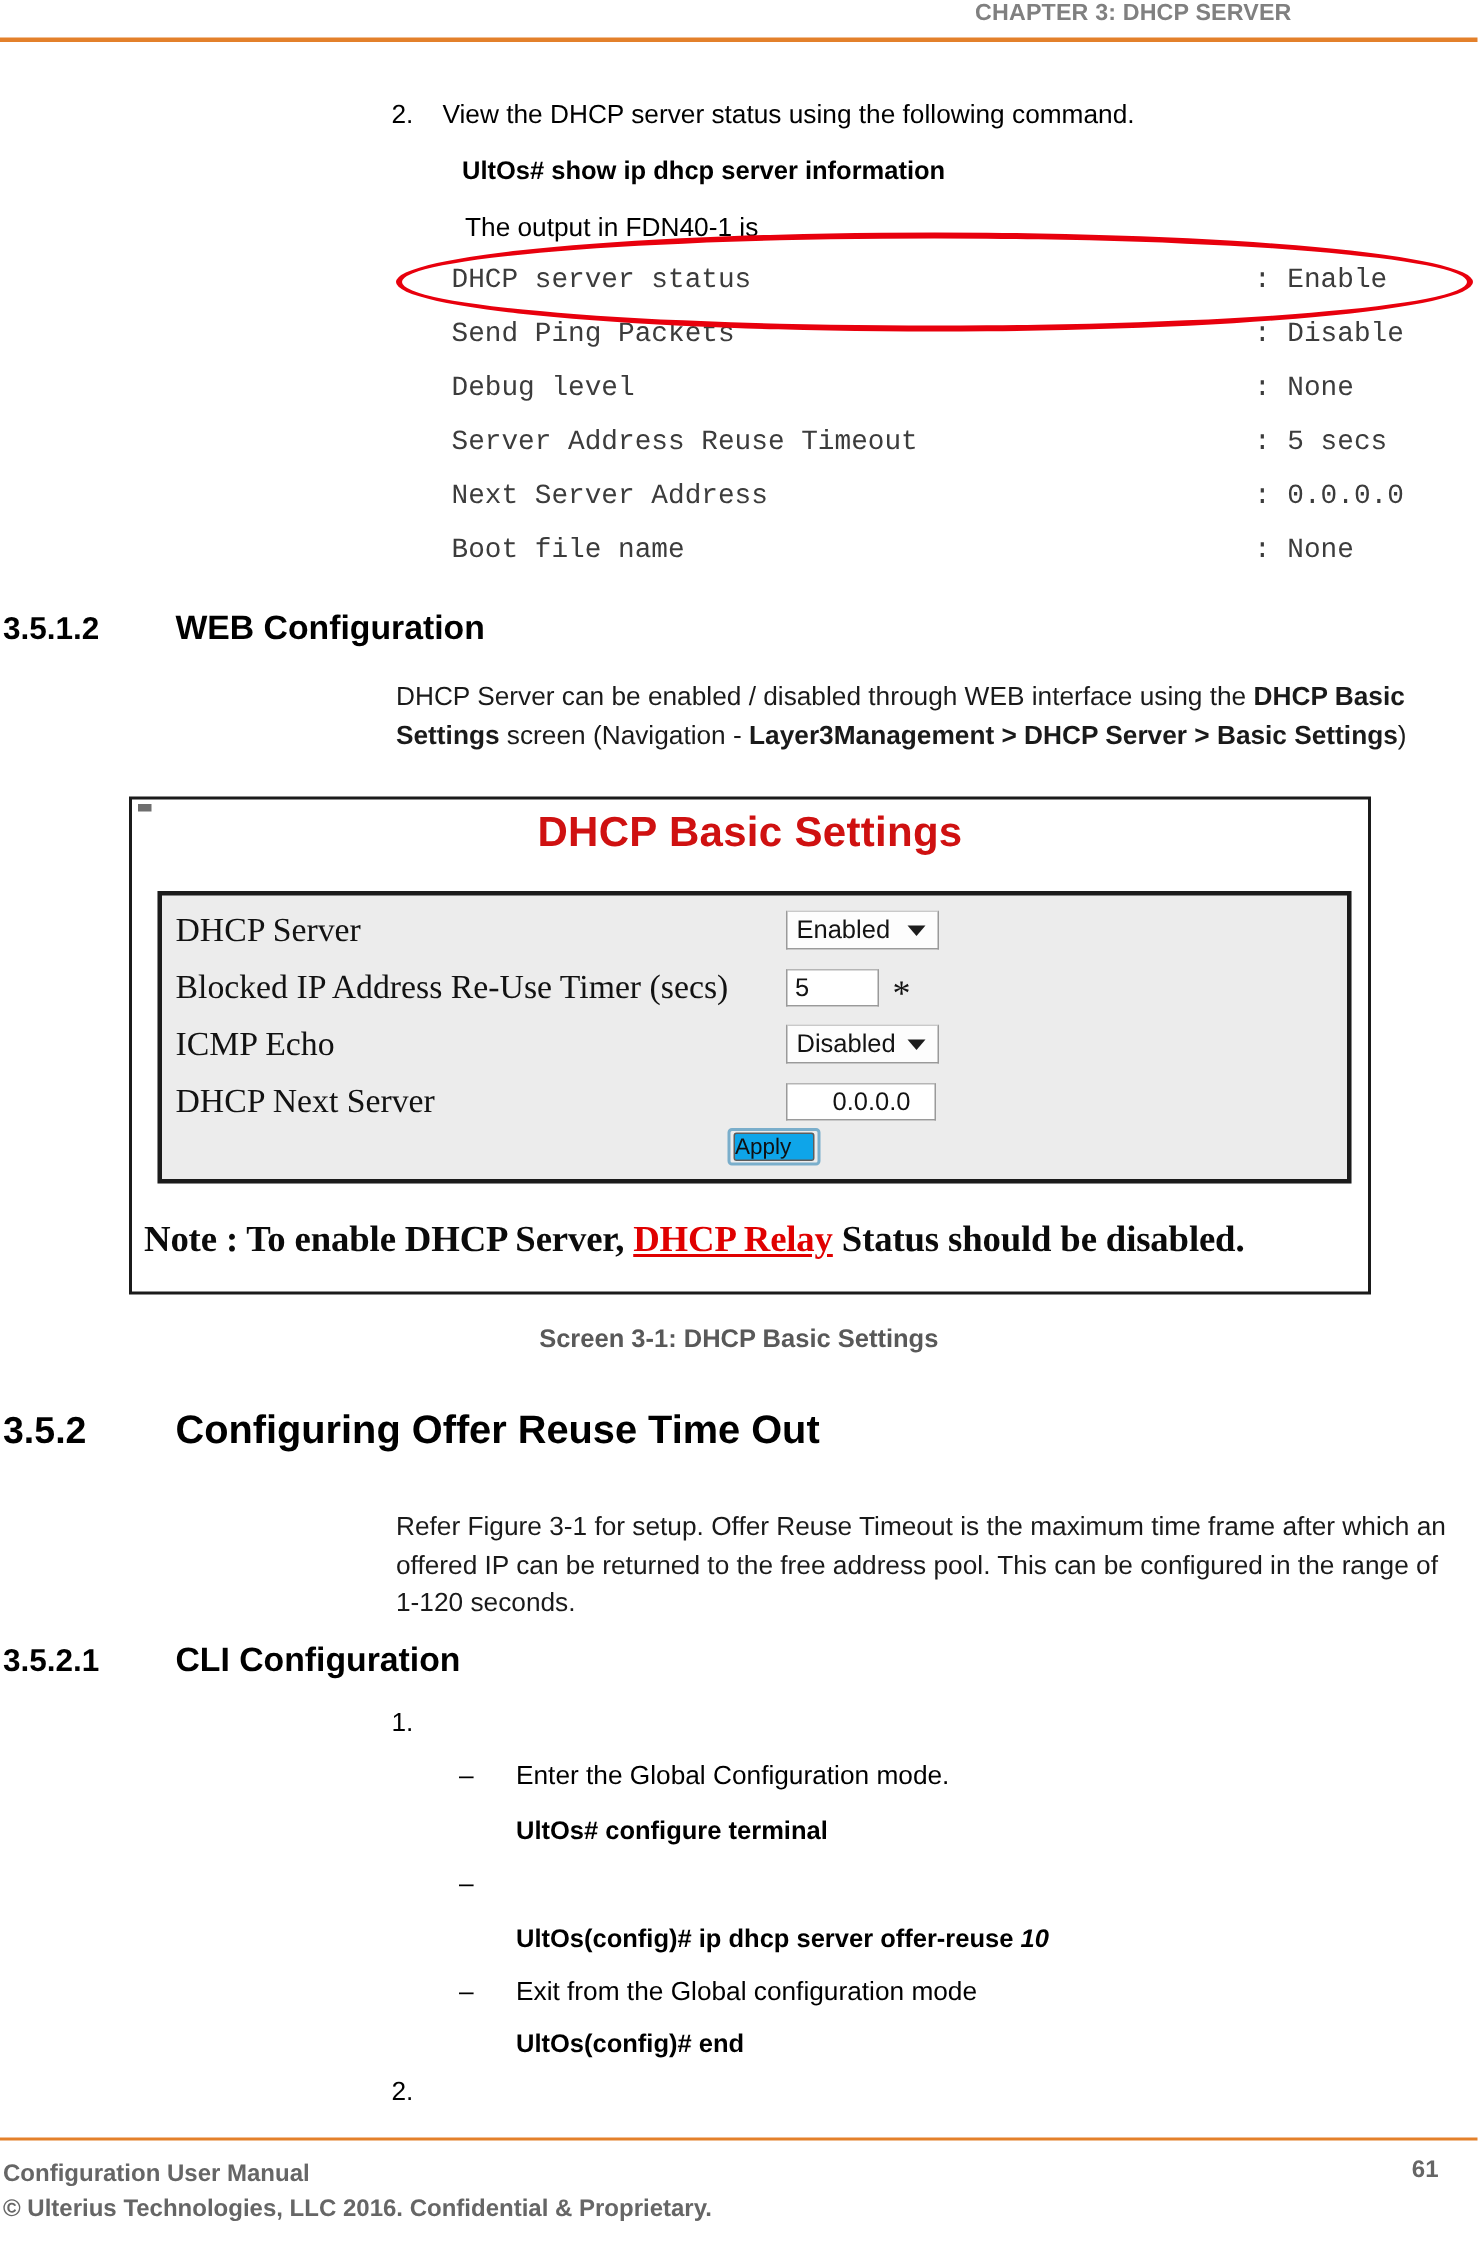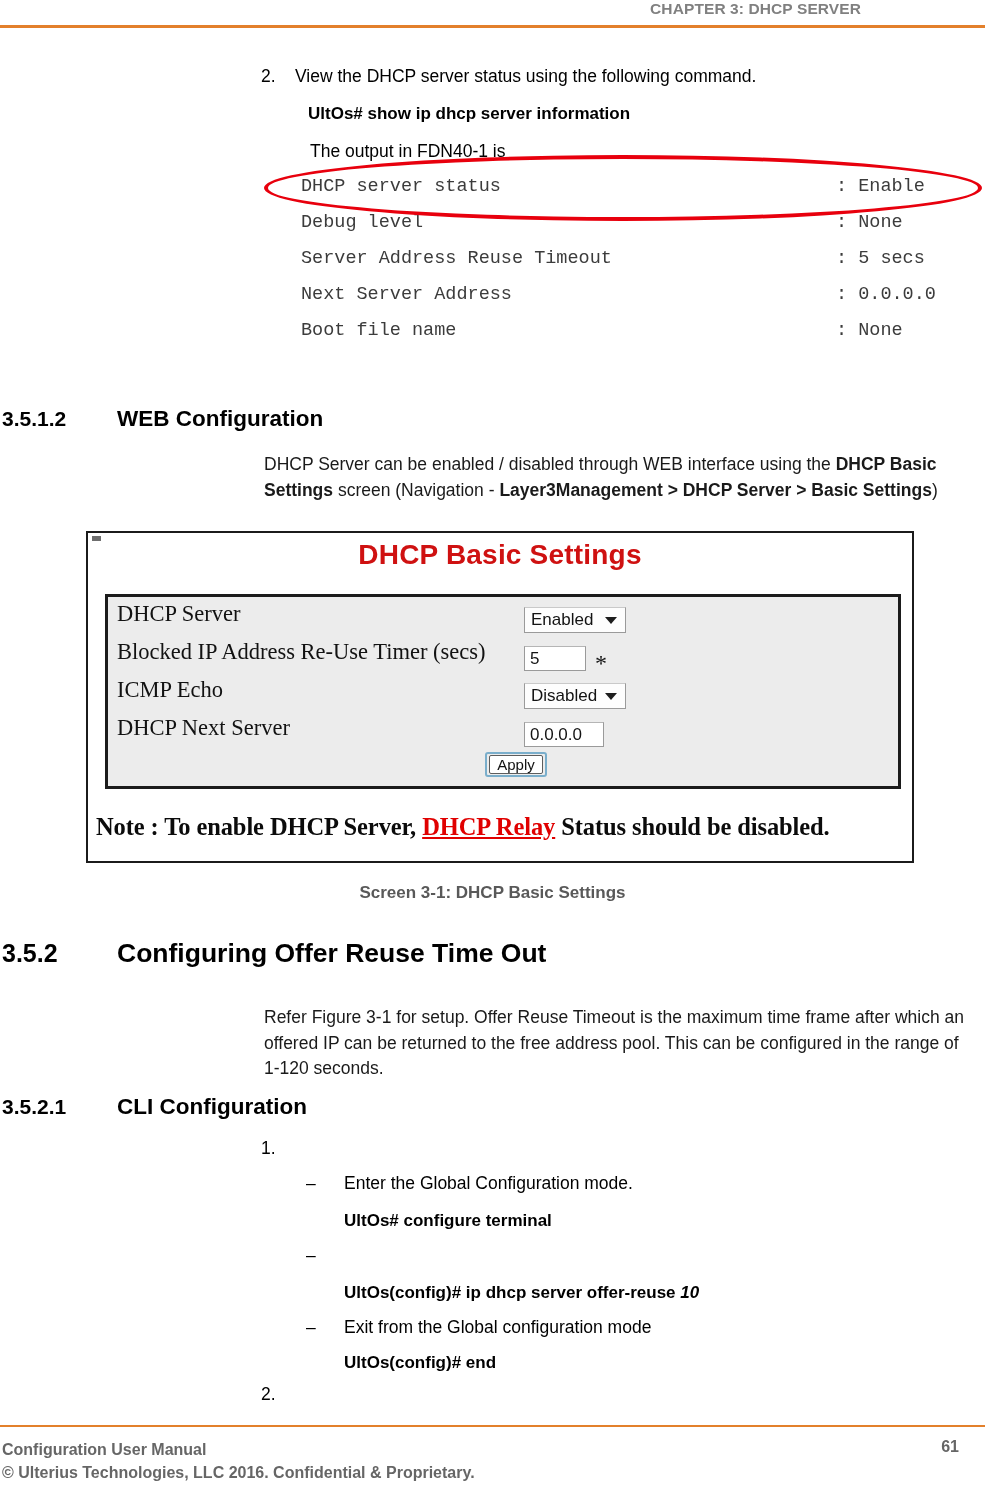--- a/index.html
+++ b/index.html
@@ -220,20 +220,21 @@
     height: 195px;
     border: 3px solid #1b1b1b;
     background: #ececec;
     box-sizing: border-box;
   }
   .fig-row {
     position: absolute;
     left: 9px;
     height: 38px;
     display: flex;
+    align-items: center;
     width: 780px;
   }
   .fig-label {
     font-family: "Liberation Serif", serif;
     font-size: 22.5px;
     color: #121212;
     white-space: nowrap;
   }
   .fig-select {
     position: absolute;
@@ -301,24 +302,24 @@
     box-sizing: border-box;
     display: flex;
     align-items: center;
     justify-content: center;
   }
   .fig-apply .apply-inner {
     width: 54px;
     height: 19px;
     border: 1px solid #5d5d5d;
     border-radius: 2px;
-    background: #ffffff;
+    background: #0ea5e9;
     display: flex;
     align-items: center;
-    justify-content: center;
+    justify-content: flex-start;
     box-sizing: border-box;
   }
   .fig-apply .apply-text {
     font-family: "Liberation Sans", sans-serif;
     font-size: 15px;
     color: #111111;
     line-height: 1;
   }
   .fig-note {
     position: absolute;
@@ -391,20 +392,24 @@
   </div>
 
   <div class="cmd" style="left:308px; top:101px;">UltOs# show ip dhcp server information</div>
 
   <div class="plain-line" style="left:310px; top:139px;">The output in FDN40-1 is</div>
 
   <div class="term-block">
     <div class="term-row">
       <span class="term-key">DHCP server status</span>
       <span class="term-val">: Enable</span>
+    </div>
+    <div class="term-row">
+      <span class="term-key">Send Ping Packets</span>
+      <span class="term-val">: Disable</span>
     </div>
     <div class="term-row">
       <span class="term-key">Debug level</span>
       <span class="term-val">: None</span>
     </div>
     <div class="term-row">
       <span class="term-key">Server Address Reuse Timeout</span>
       <span class="term-val">: 5 secs</span>
     </div>
     <div class="term-row">
@@ -453,21 +458,21 @@
       <div class="fig-row" style="top:80px;">
         <span class="fig-label">ICMP Echo</span>
         <span class="fig-select" style="top:6px;">
           <span class="sel-text">Disabled</span>
           <span class="caret"></span>
         </span>
       </div>
 
       <div class="fig-row" style="top:118px;">
         <span class="fig-label">DHCP Next Server</span>
-        <span class="fig-input" style="top:7px; width:80px;">
+        <span class="fig-input" style="top:7px; width:100px;padding-left:25px;">
           <span class="inp-text">0.0.0.0</span>
         </span>
       </div>
 
       <div class="fig-apply">
         <span class="apply-inner">
           <span class="apply-text">Apply</span>
         </span>
       </div>
     </div>

